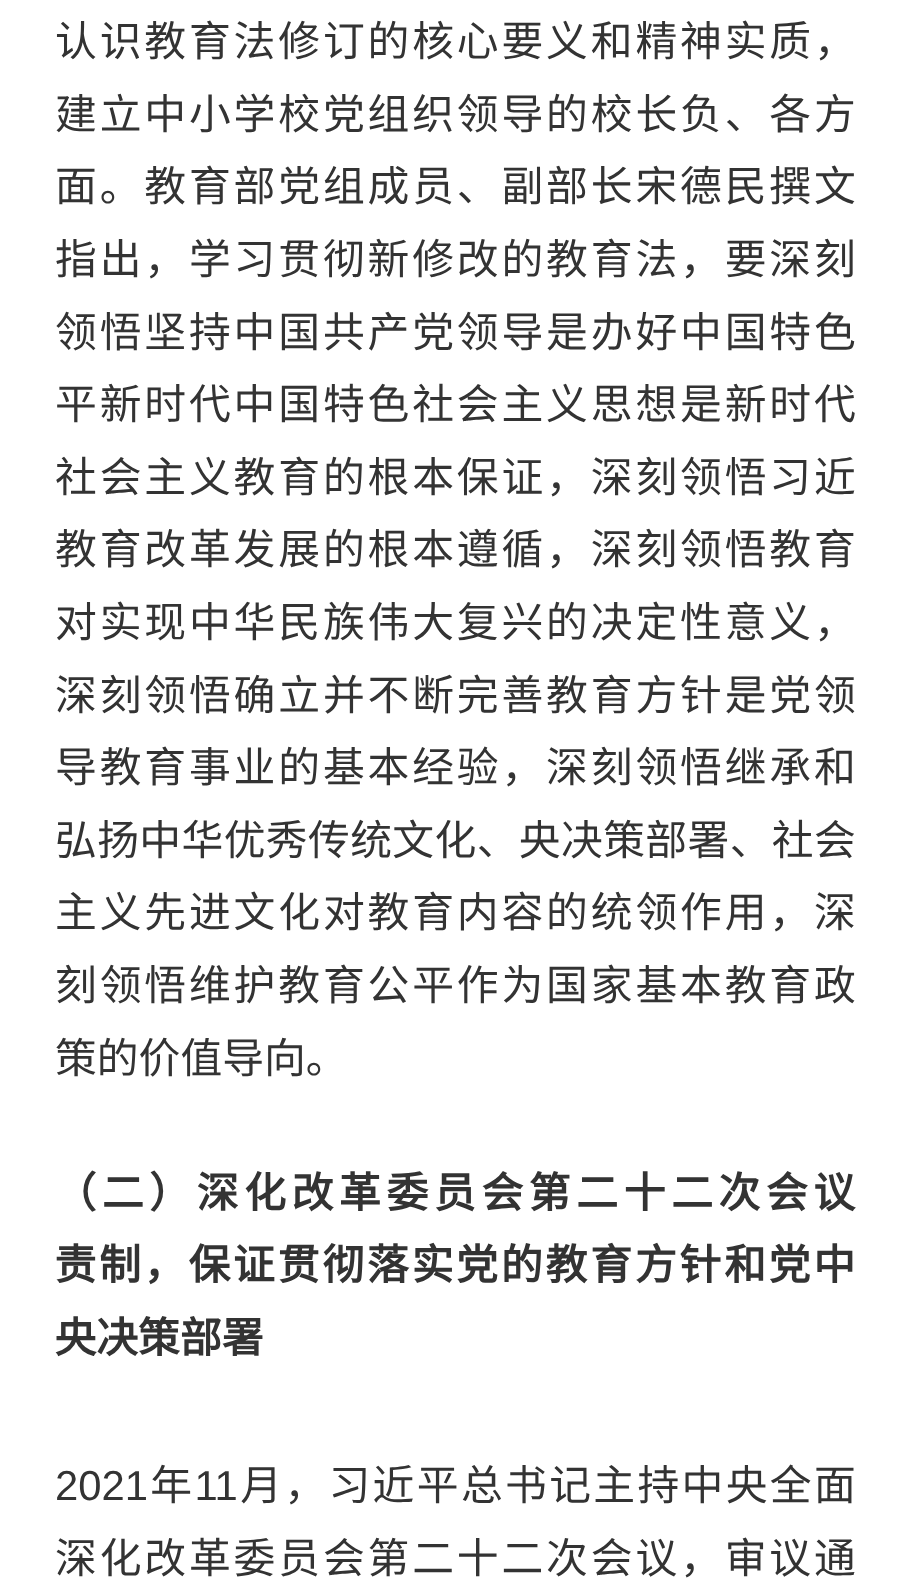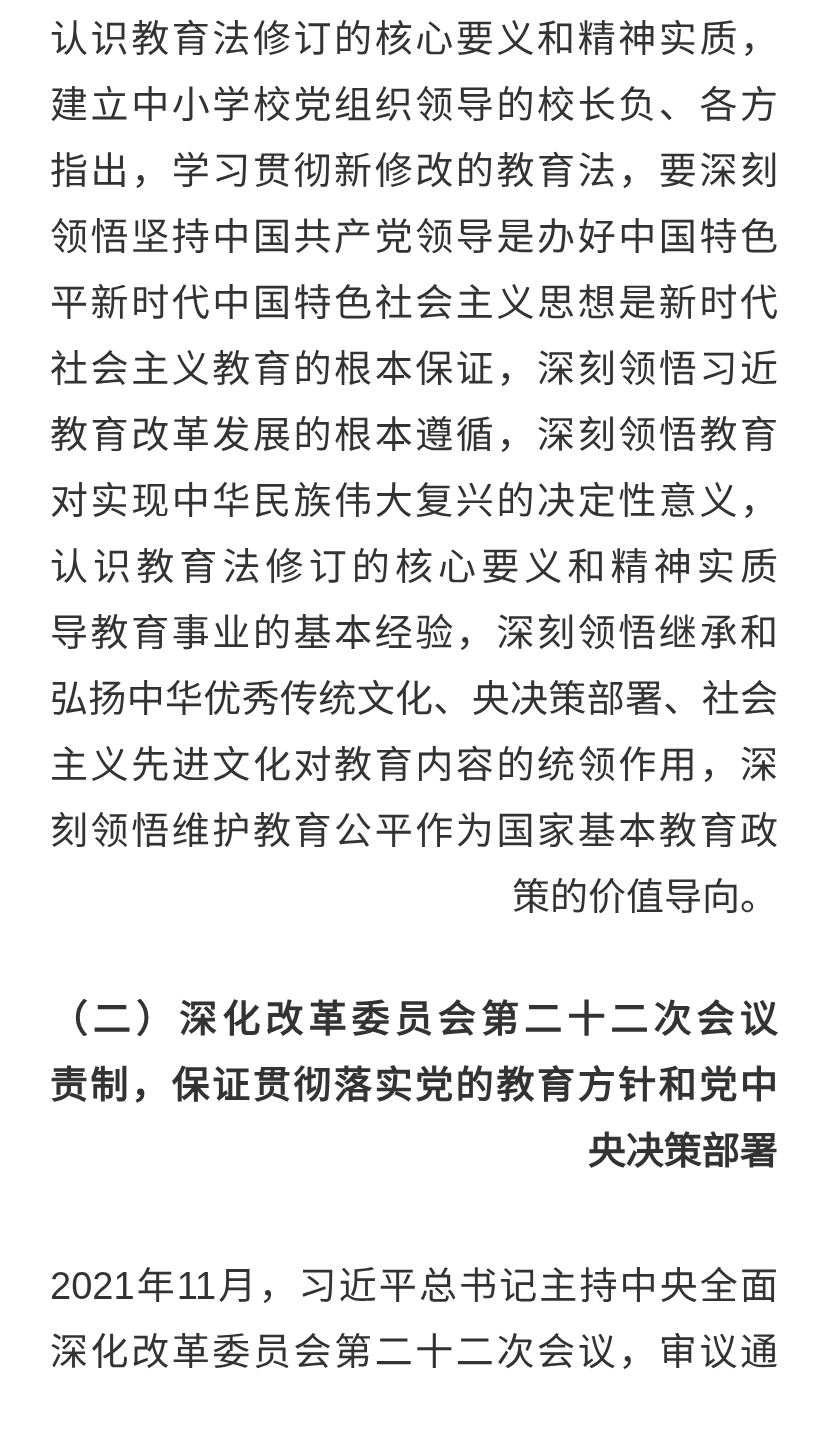--- a/index.html
+++ b/index.html
@@ -31,38 +31,39 @@
   .line {
     font-size: 38px;
     line-height: 66px;
     height: 66px;
     overflow: hidden;
     text-align: justify;
     text-align-last: justify;
     letter-spacing: 0;
   }
   .line.no-stretch {
-    text-align: right;
+    text-align: left;
     text-align-last: auto;
   }
 </style>
 </head>
 <body>
 
 <main class="article">
     <div class="para body-para">
       <div class="line">认识教育法修订的核心要义和精神实质，</div>
       <div class="line">建立中小学校党组织领导的校长负、各方</div>
+      <div class="line">面。教育部党组成员、副部长宋德民撰文</div>
       <div class="line">指出，学习贯彻新修改的教育法，要深刻</div>
       <div class="line">领悟坚持中国共产党领导是办好中国特色</div>
       <div class="line">平新时代中国特色社会主义思想是新时代</div>
       <div class="line">社会主义教育的根本保证，深刻领悟习近</div>
       <div class="line">教育改革发展的根本遵循，深刻领悟教育</div>
       <div class="line">对实现中华民族伟大复兴的决定性意义，</div>
-      <div class="line">认识教育法修订的核心要义和精神实质</div>
+      <div class="line">深刻领悟确立并不断完善教育方针是党领</div>
       <div class="line">导教育事业的基本经验，深刻领悟继承和</div>
       <div class="line">弘扬中华优秀传统文化、央决策部署、社会</div>
       <div class="line">主义先进文化对教育内容的统领作用，深</div>
       <div class="line">刻领悟维护教育公平作为国家基本教育政</div>
       <div class="line no-stretch">策的价值导向。</div>
     </div>
     <div class="para heading-para">
       <div class="line">（二）深化改革委员会第二十二次会议</div>
       <div class="line">责制，保证贯彻落实党的教育方针和党中</div>
       <div class="line no-stretch">央决策部署</div>

